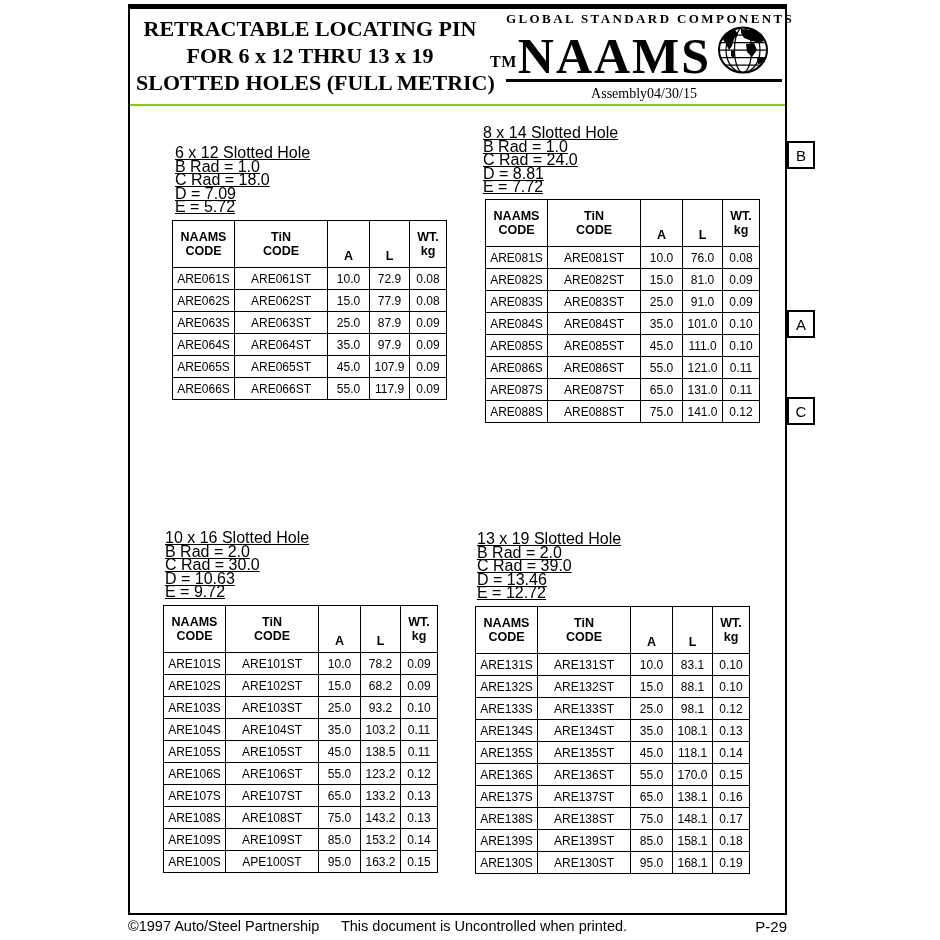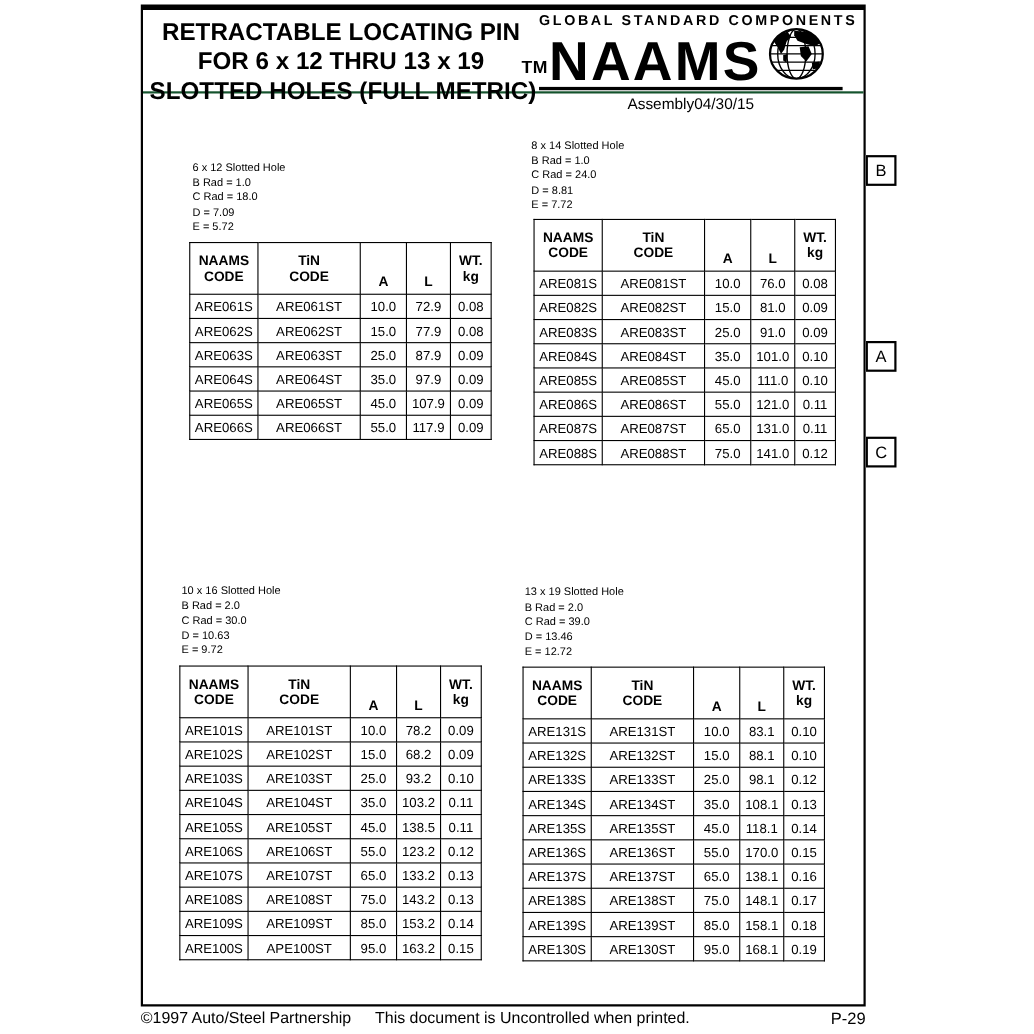--- a/index.html
+++ b/index.html
@@ -6,46 +6,46 @@
   .page {
     position:relative; width:940px; height:940px; background:#ffffff;
     font-family:"Liberation Sans", sans-serif; color:#000; overflow:hidden;
   }
   
   .main-box {
     position:absolute; left:128px; top:4px; width:659px; height:911px;
     border:2px solid #000; border-top-width:5px; box-sizing:border-box; background:#fff;
   }
   .doc-header {
-    position:absolute; left:0; top:0; width:100%; height:76px;
-    border-bottom:2px solid #14532d; box-sizing:border-box;
+    position:absolute; left:0; top:0; width:100%; height:97px;
+    border-bottom:2px solid #84cc16; box-sizing:border-box;font-family:Liberation Serif, serif;
   }
   .title-block {
     position:absolute; left:6px; top:6px; width:348px; text-align:center;
     font-weight:bold; font-size:22px; line-height:27px; white-space:nowrap;
   }
-  .brand-block { position:absolute; left:344px; top:2px; width:292px; }
+  .brand-block { position:absolute; left:360px; top:2px; width:292px; }
   .brand-tagline {
     font-weight:bold; font-size:13px; letter-spacing:2.4px;
     margin-left:16px; white-space:nowrap;
   }
   .logo-row { display:flex; align-items:flex-end; margin-top:-1px; }
   .tm-mark { font-weight:bold; font-size:16px; letter-spacing:0.5px; margin-bottom:5px; }
   .naams-text {
     font-weight:bold; font-size:50px; line-height:40px; letter-spacing:2px; margin-left:1px;
   }
   .globe { margin-left:6px; margin-bottom:-2px; }
   .brand-rule { height:3px; background:#000; margin-left:16px; margin-top:3px; }
   .brand-meta {
     display:flex; justify-content:center; margin-left:16px; margin-top:4px;
     font-size:14px;
   }
   
   .table-group { position:absolute; }
-  .specs { font-size:10px; line-height:13.5px; }
+  .specs { font-size:16px; line-height:13.5px;text-decoration:underline; }
   .tbl-wrap { position:absolute; }
   table { border-collapse:collapse; background:#fff; }
   th, td { border:1px solid #000; text-align:center; padding:0; }
   th { font-weight:bold; font-size:12.5px; line-height:14px; height:42px; vertical-align:middle; }
   th.vbottom { vertical-align:bottom; padding-bottom:4px; }
   td { font-size:12px; height:21px; }
   .g1 { left:175px; top:146px; }  .g1t { left:172px; top:220px; }
   .g2 { left:483px; top:126px; }  .g2t { left:485px; top:199px; }
   .g3 { left:165px; top:531px; }  .g3t { left:163px; top:605px; }
   .g4 { left:477px; top:532px; }  .g4t { left:475px; top:606px; }

